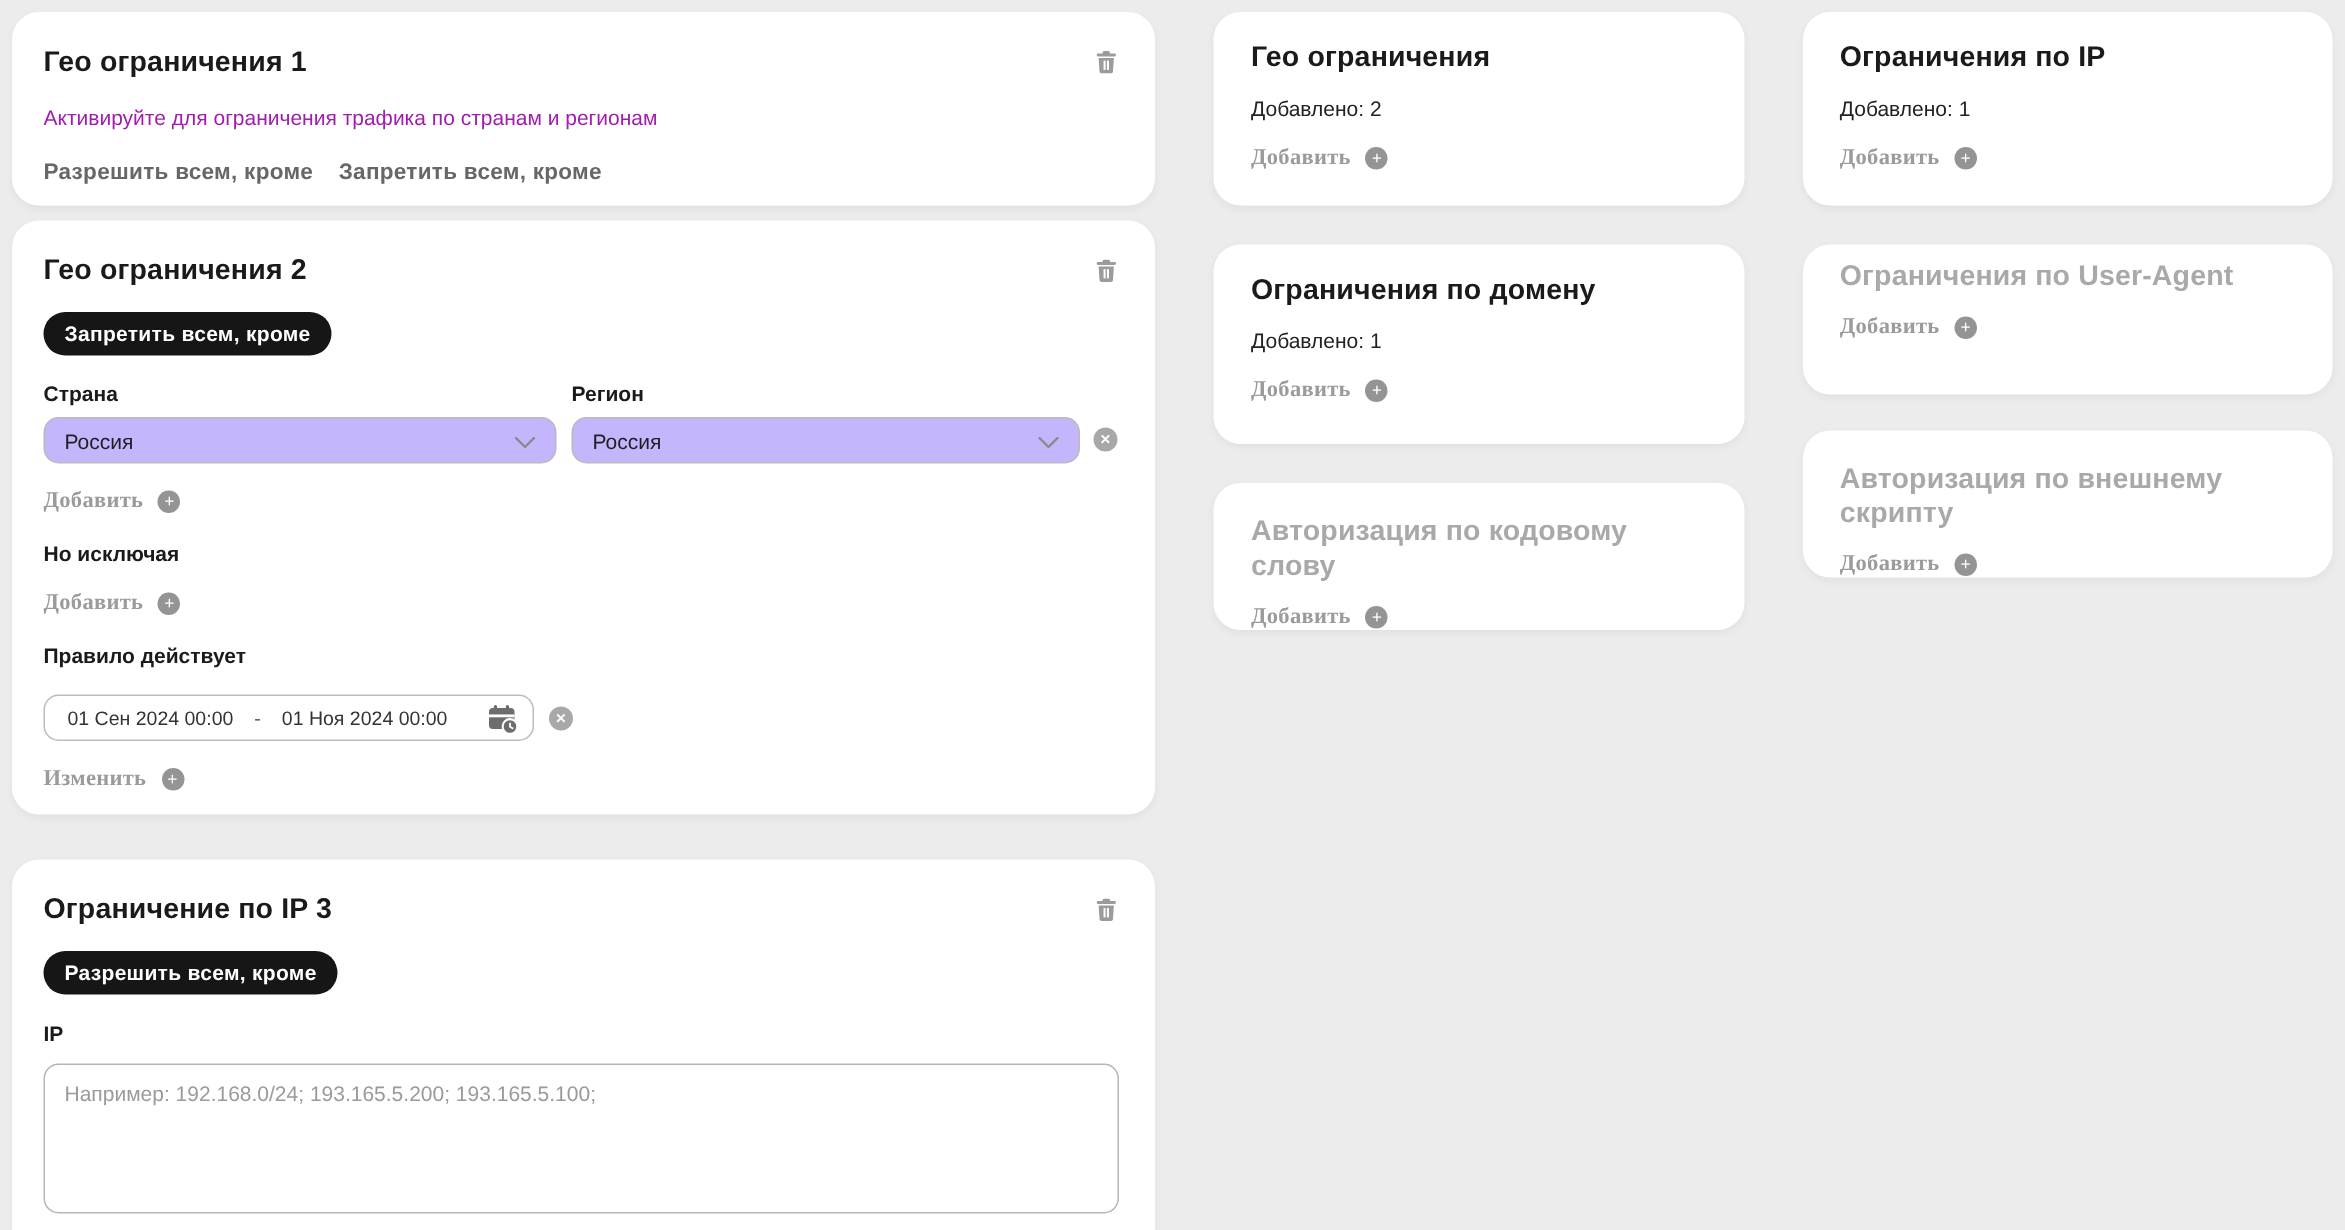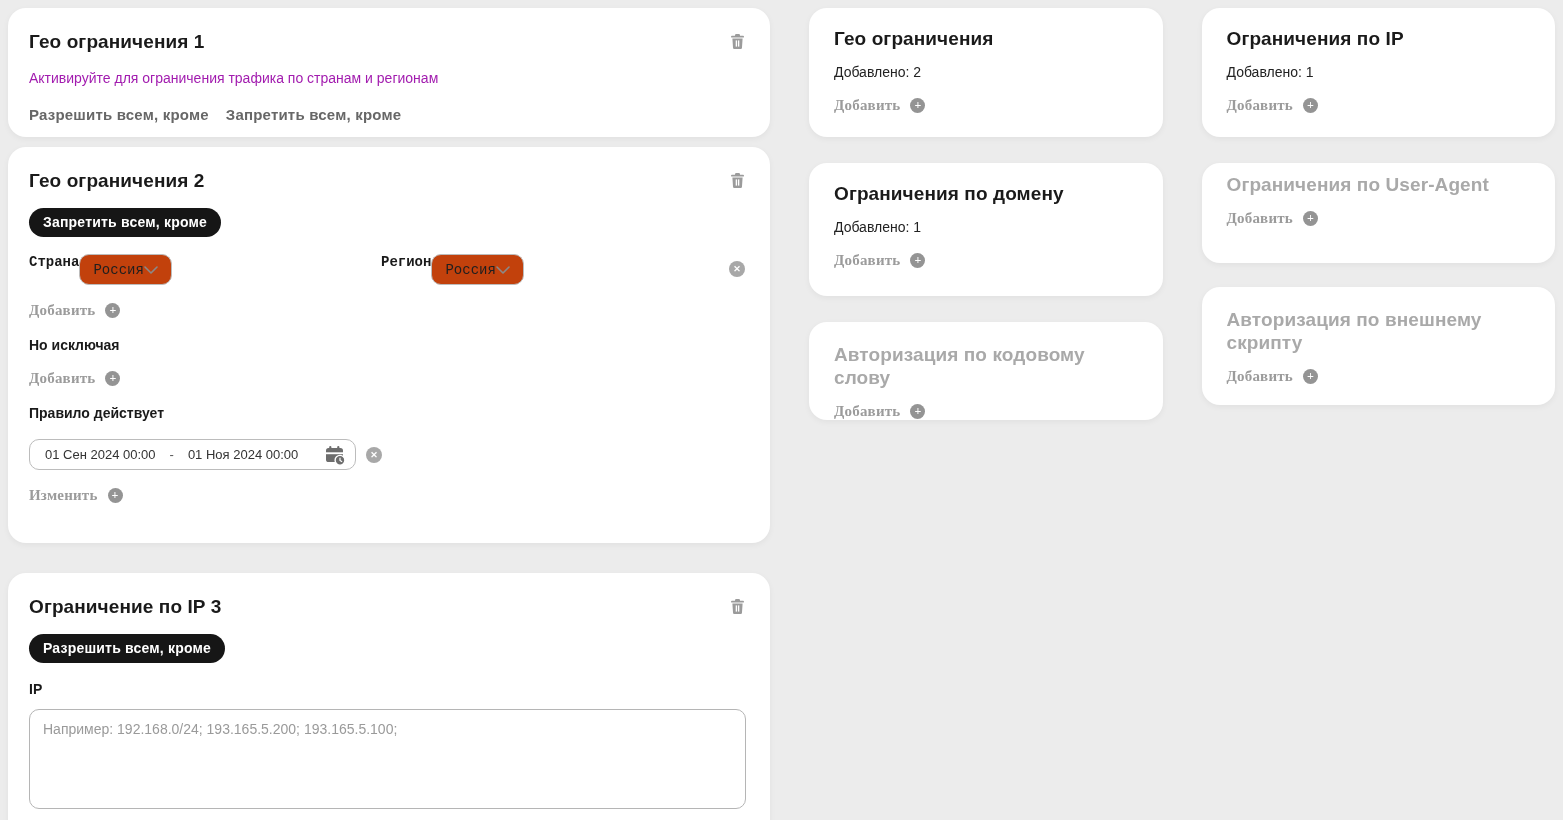--- a/index.html
+++ b/index.html
@@ -39,26 +39,26 @@
     background:none; border:none; cursor:pointer; font-family:inherit; padding:0;
   }
 
   .pill {
     display:inline-block; background:#161616; color:#fff;
     font-size:14px; font-weight:700; letter-spacing:.2px;
     border-radius:999px; padding:6px 14px 7px 14px; margin-top:15px;
   }
 
   .field-row { display:flex; align-items:flex-end; margin-top:17px; }
-  .field { display:flex; flex-direction:row;font-family:Liberation Mono, monospace; }
+  .field { display:flex; flex-direction:column; }
   .field-label { font-size:14px; font-weight:700; margin-bottom:8px; }
   .select {
     height:31px; border:1px solid #bcbcbc; border-radius:10px;
     display:flex; align-items:center; justify-content:space-between;
-    padding:14px 13px; font-size:14px; color:#1f1f1f; background:#c2410c; cursor:pointer;
+    padding:14px 13px; font-size:14px; color:#1f1f1f; background:#c4b5fd; cursor:pointer;
   }
 
   .circle-btn {
     width:16px; height:16px; border-radius:50%; background:#a8a8a8;
     color:#fff; font-size:9px; font-weight:700; line-height:16px; text-align:center;
     border:none; cursor:pointer; flex:0 0 auto; padding:0;
   }
 
   .add-link {
     display:flex; align-items:center; gap:10px; margin-top:17px;
@@ -94,21 +94,21 @@
 
   
   .c-geo1 { height:129px; margin-bottom:10px; }
   .c-geo2 { height:396px; margin-bottom:30px; }
   .c-ip1  { height:420px; }
   .c-m1 { height:129px; margin-bottom:26px; }
   .c-m2 { height:133px; margin-bottom:26px; }
   .c-m3 { height:98px;  padding-top:21px; }
   .c-r1 { height:129px; margin-bottom:26px; }
   .c-r2 { height:100px; margin-bottom:24px; padding-top:10px; }
-  .c-r3 { height:118px;  padding-top:21px; }
+  .c-r3 { height:98px;  padding-top:21px; }
   .c-m3 .add-link, .c-r2 .add-link, .c-r3 .add-link { margin-top:14px; }
 </style>
 </head>
 <body>
 
 <div class="page">
 
   <div class="col col-left">
 
     <section class="card lcard c-geo1">

